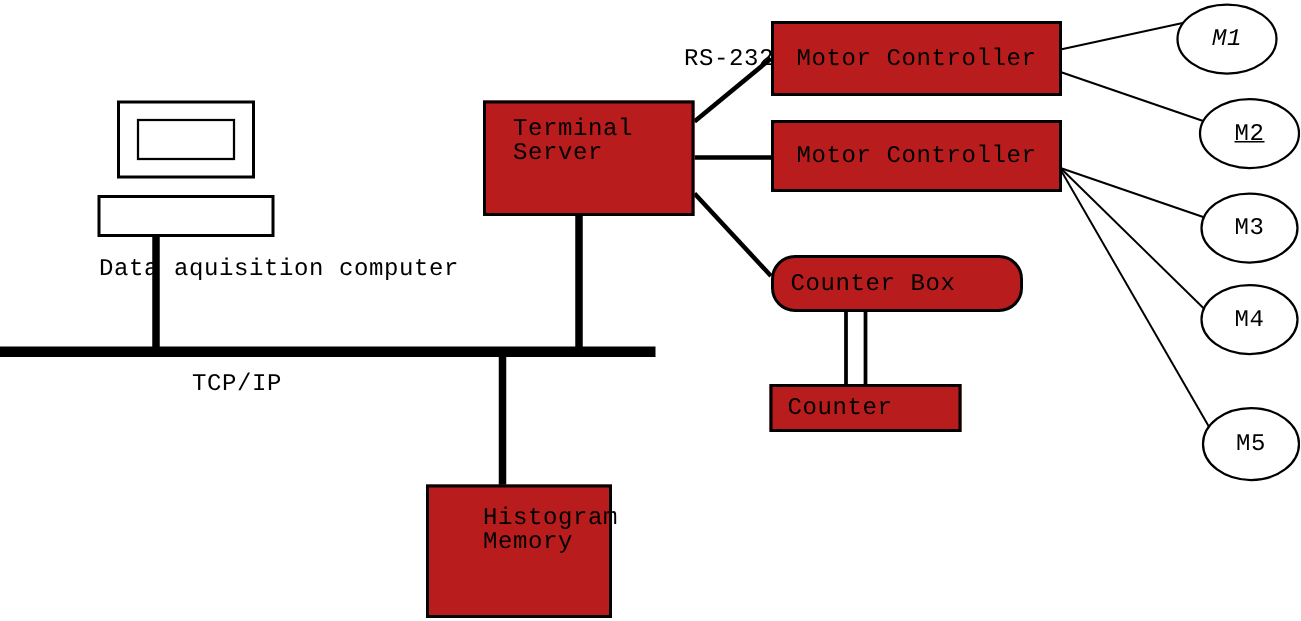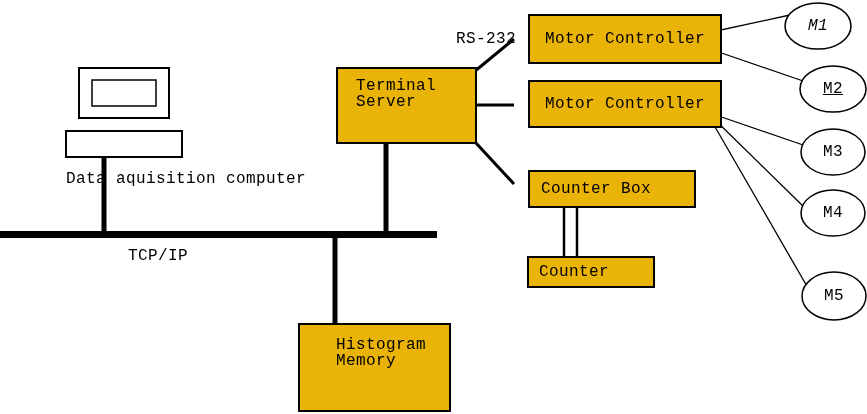--- a/index.html
+++ b/index.html
@@ -16,24 +16,23 @@
   }
   .layer-svg {
     position: absolute;
     left: 0; top: 0;
     width: 867px; height: 414px;
   }
   .box {
     position: absolute;
     box-sizing: border-box;
     border: 2px solid #000000;
-    background: #eab308;
+    background: #b91c1c;
     white-space: pre-line;
     line-height: 16px;
-    margin-left: 14px;
   }
   .box.centered {
     display: flex;
     align-items: center;
     justify-content: center;
   }
   .box.v-centered {
     display: flex;
     align-items: center;
   }
@@ -43,23 +42,23 @@
     line-height: 16px;
   }
   .motor-label {
     position: absolute;
     transform: translate(-50%, -50%);
     line-height: 16px;
   }
   #terminal-server { left: 322px; top: 67px; width: 141px; height: 77px; padding: 9px 0 0 18px; }
   #motor-controller-1 { left: 514px; top: 14px; width: 194px; height: 50px; }
   #motor-controller-2 { left: 514px; top: 80px; width: 194px; height: 48px; }
-  #counter-box { left: 514px; top: 170px; width: 168px; height: 38px; padding-left: 11px; }
+  #counter-box { left: 514px; top: 170px; width: 168px; height: 38px; padding-left: 11px; border-radius: 16px; }
   #counter { left: 513px; top: 256px; width: 128px; height: 32px; padding-left: 10px; }
-  #histogram-memory { left: 284px; top: 323px; width: 153px; height: 89px; padding: 12px 16px 0 36px; }
+  #histogram-memory { left: 284px; top: 323px; width: 124px; height: 89px; padding: 12px 16px 0 36px; }
   #computer-label { left: 66px; top: 171px; }
   #rs232-label { left: 436px; top: 31px; margin-left: 20px; }
   #tcpip-label { left: 128px; top: 248px; }
   #m1-label { left: 818px; top: 26px; font-style: italic; }
   #m2-label { left: 833px; top: 89px; text-decoration: underline; }
   #m3-label { left: 833px; top: 152px; }
   #m4-label { left: 833px; top: 213px; }
   #m5-label { left: 834px; top: 296px; }
 </style>
 </head>

